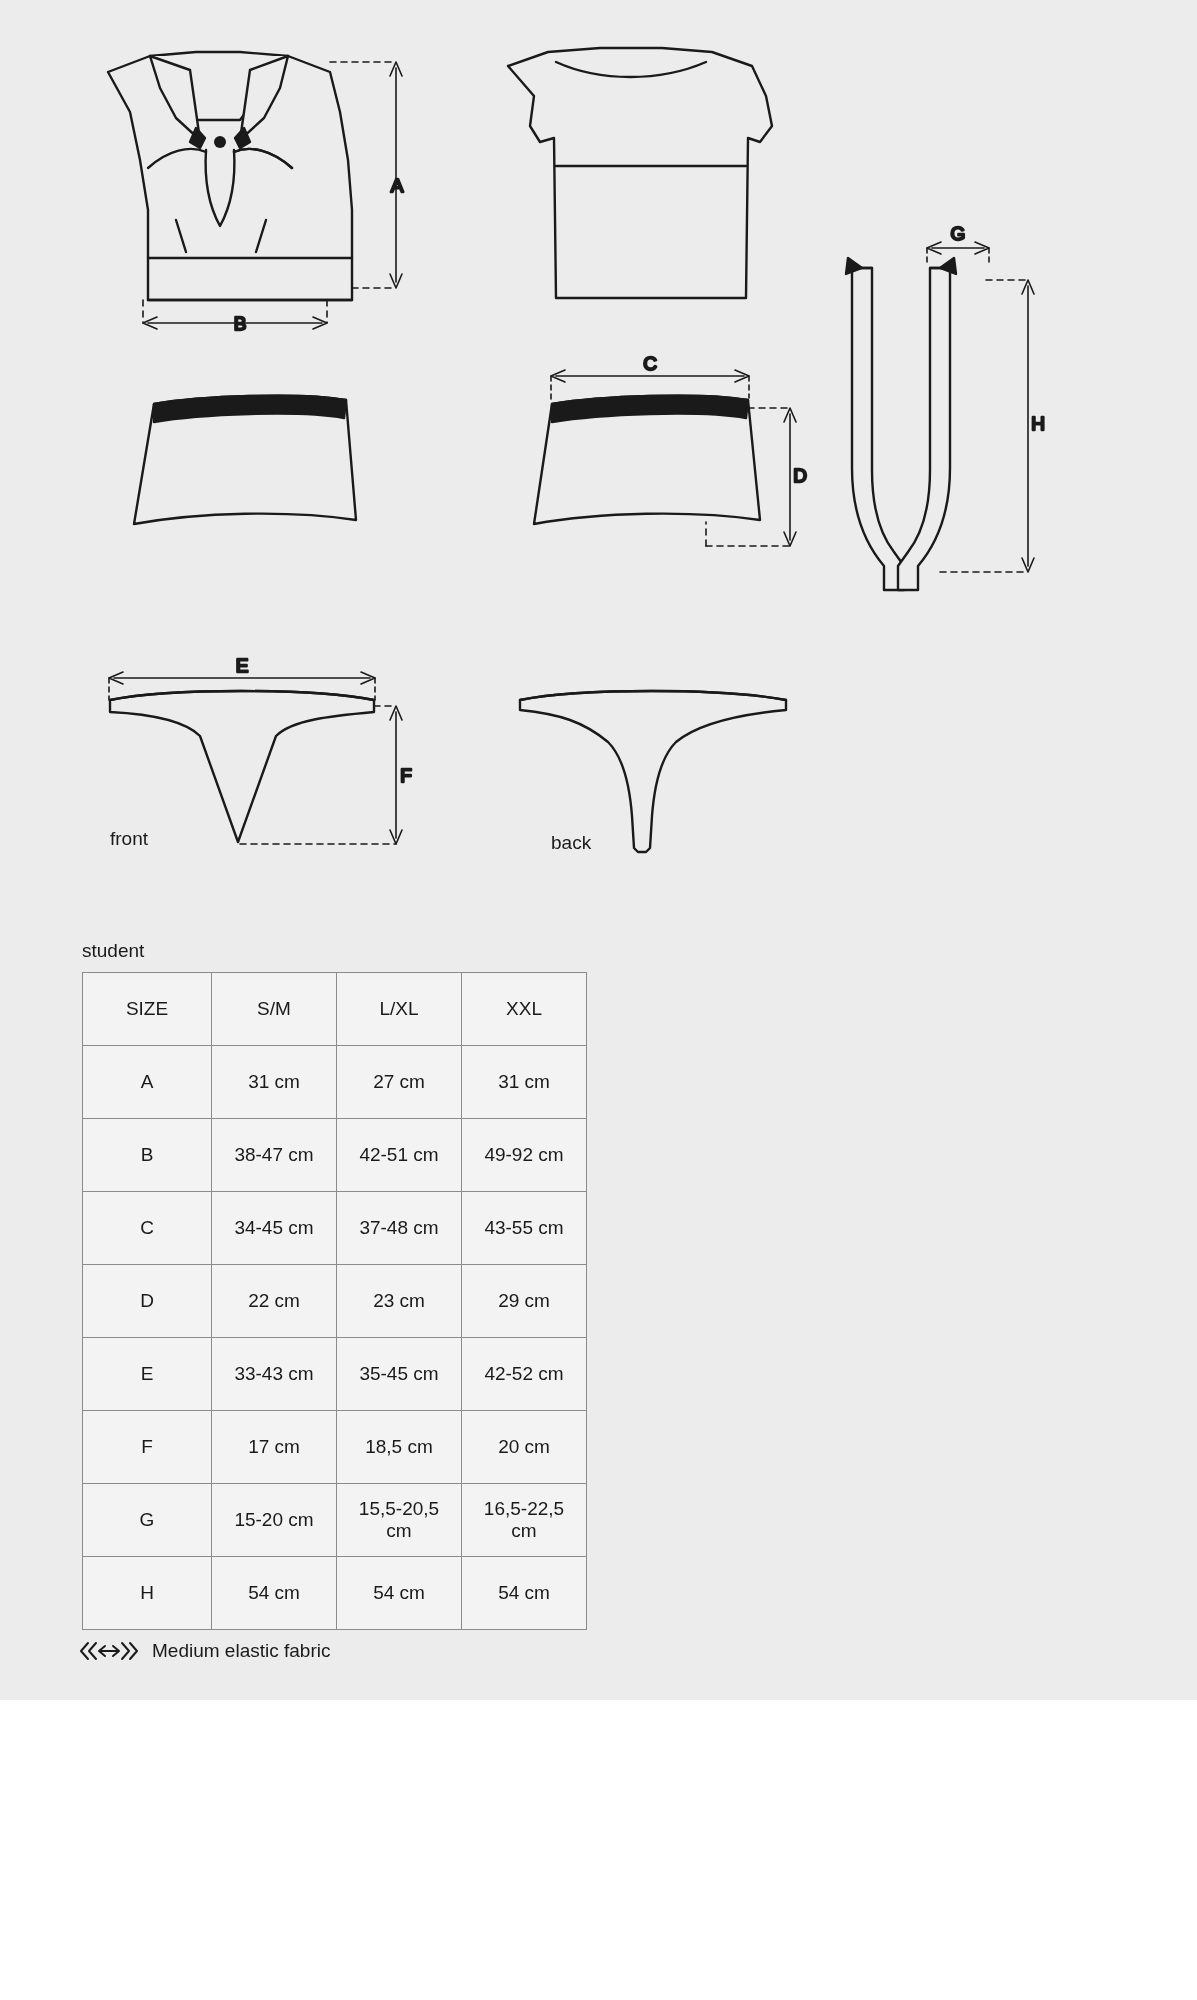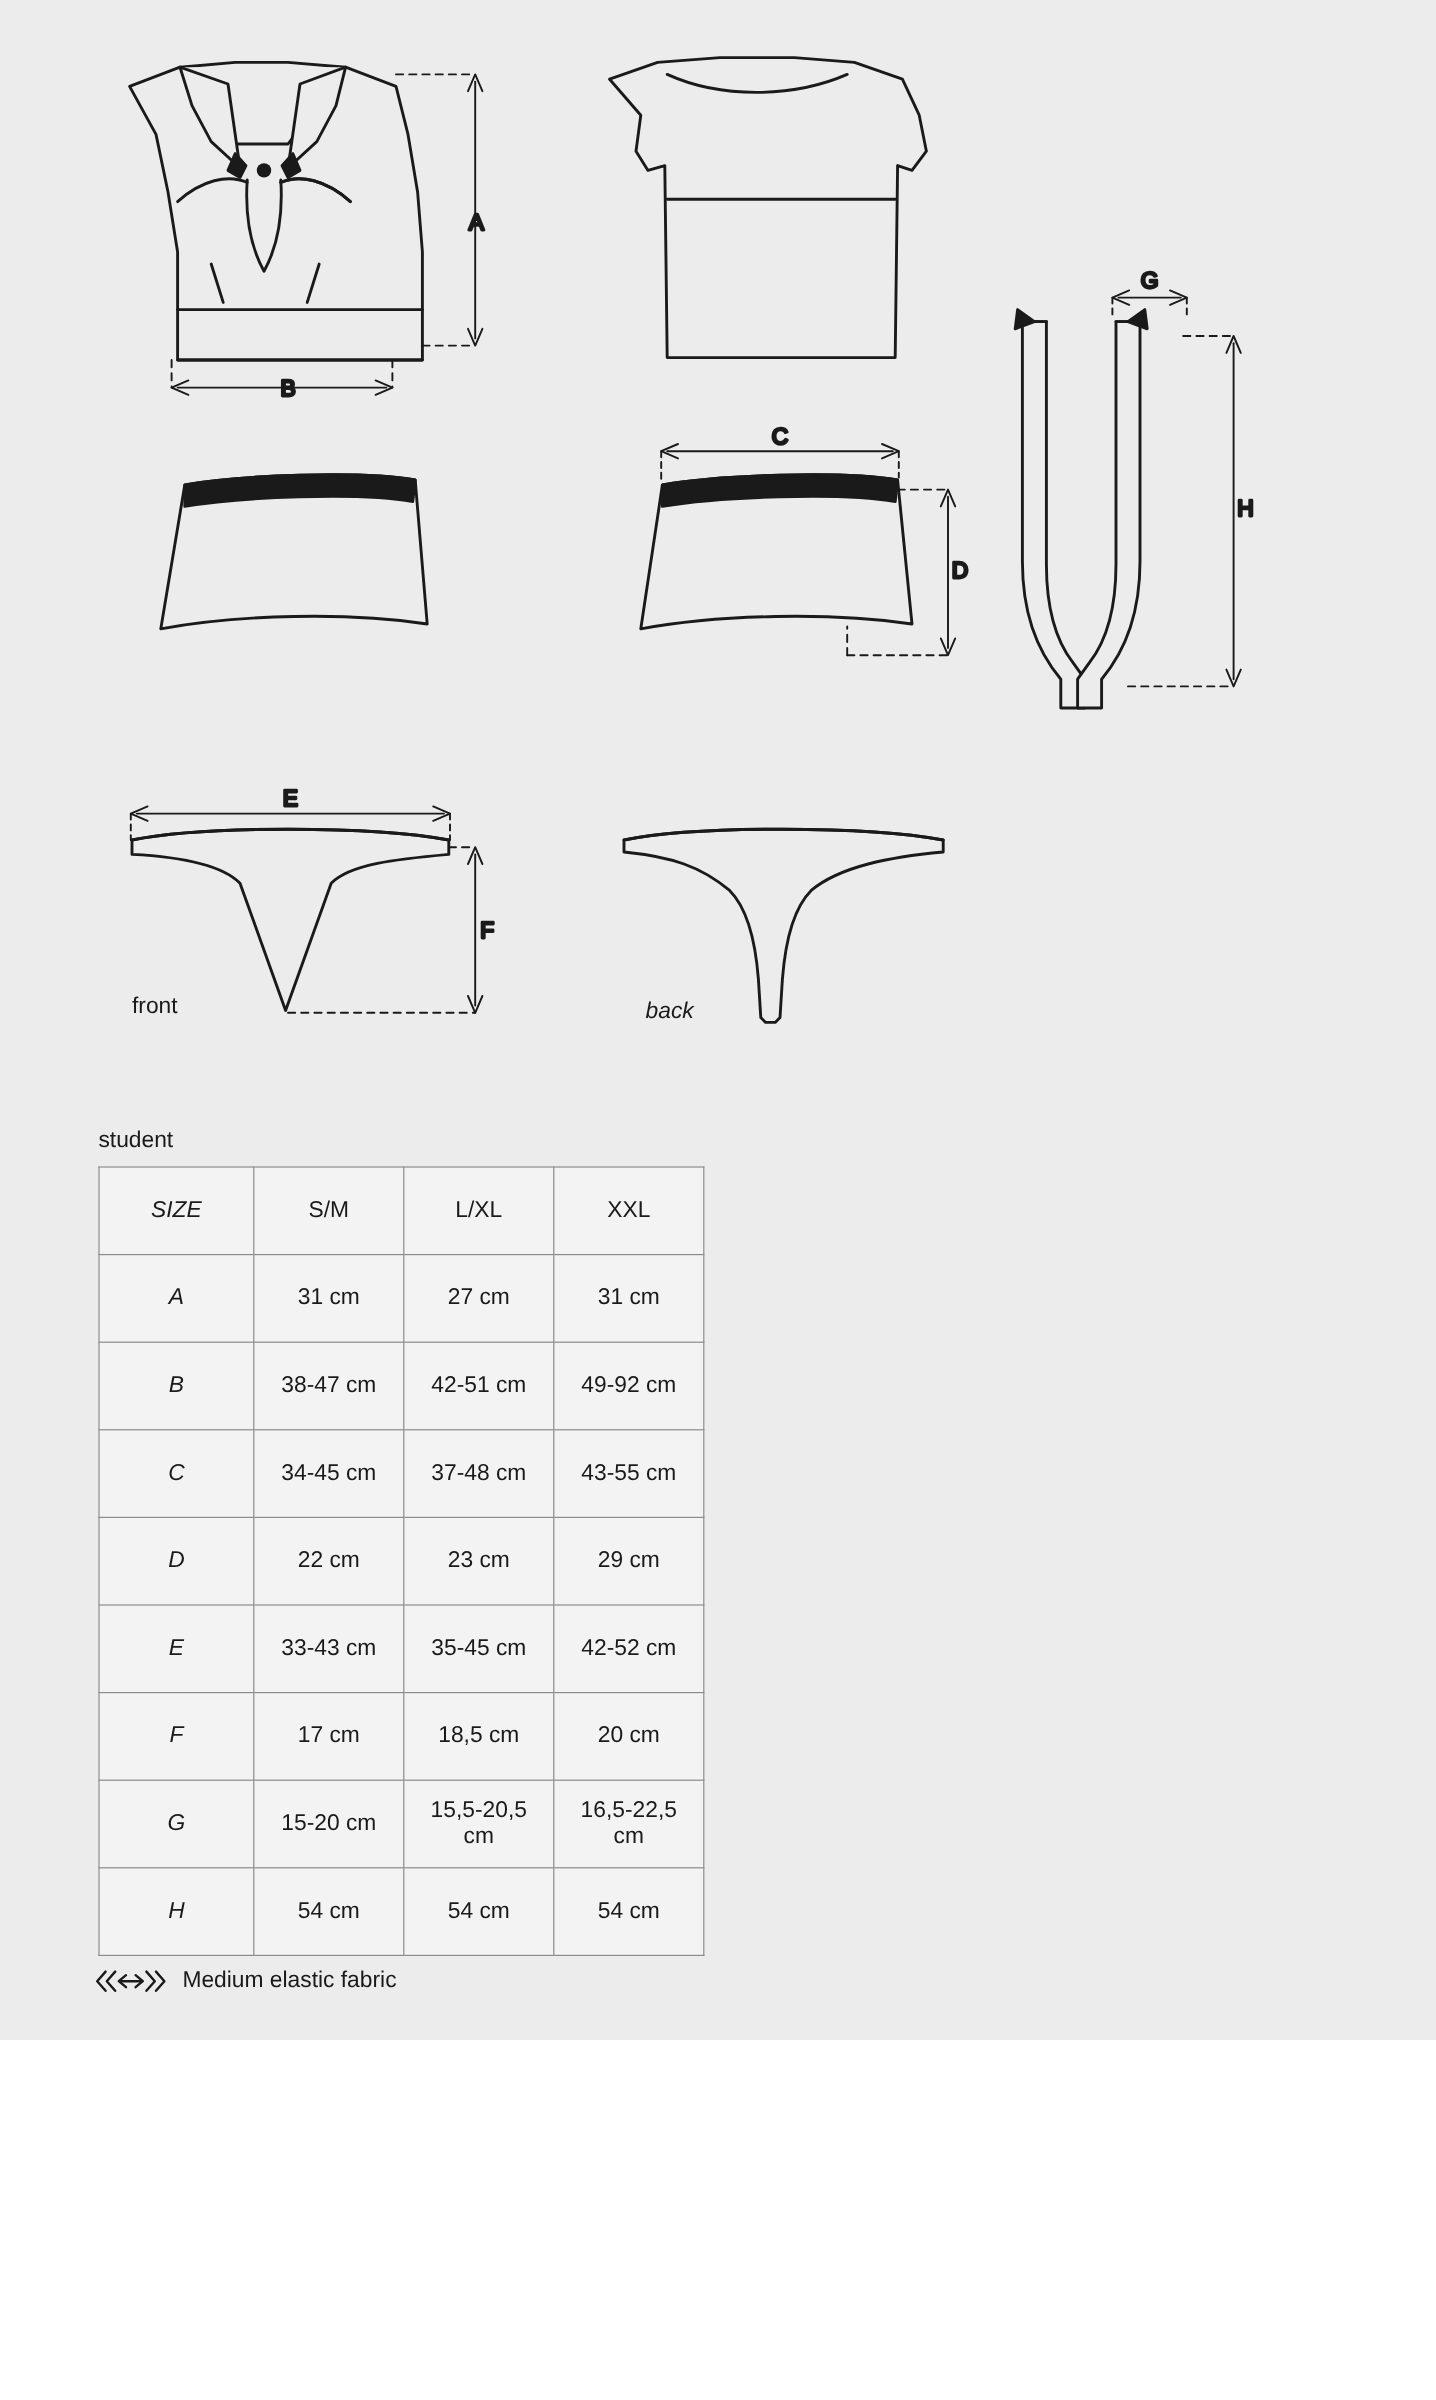--- a/index.html
+++ b/index.html
@@ -40,21 +40,21 @@
   }
   .diagram-area svg {
     display: block;
   }
   .label-front, .label-back {
     position: absolute;
     font-size: 19px;
     color: #1a1a1a;
   }
   .label-front { left: 110px; top: 828px; }
-  .label-back  { left: 538px; top: 832px; font-style: italic; }
+  .label-back  { left: 551px; top: 832px; }
 
   .table-title {
     position: absolute;
     left: 82px;
     top: 940px;
     font-size: 19px;
     color: #1a1a1a;
     text-align: center;
   }
   table.size-table {
@@ -69,21 +69,20 @@
     font-weight: normal;
     font-size: 19px;
     color: #1a1a1a;
     text-align: center;
     vertical-align: middle;
     height: 72px;
     padding: 0 8px;
   }
   table.size-table td.col-label, table.size-table th.col-label {
     width: 112px;
-    font-style: italic;
   }
   table.size-table td.val, table.size-table th.val {
     width: 108px;
   }
   .fabric-row {
     position: absolute;
     left: 78px;
     top: 1640px;
     display: flex;
     align-items: center;

